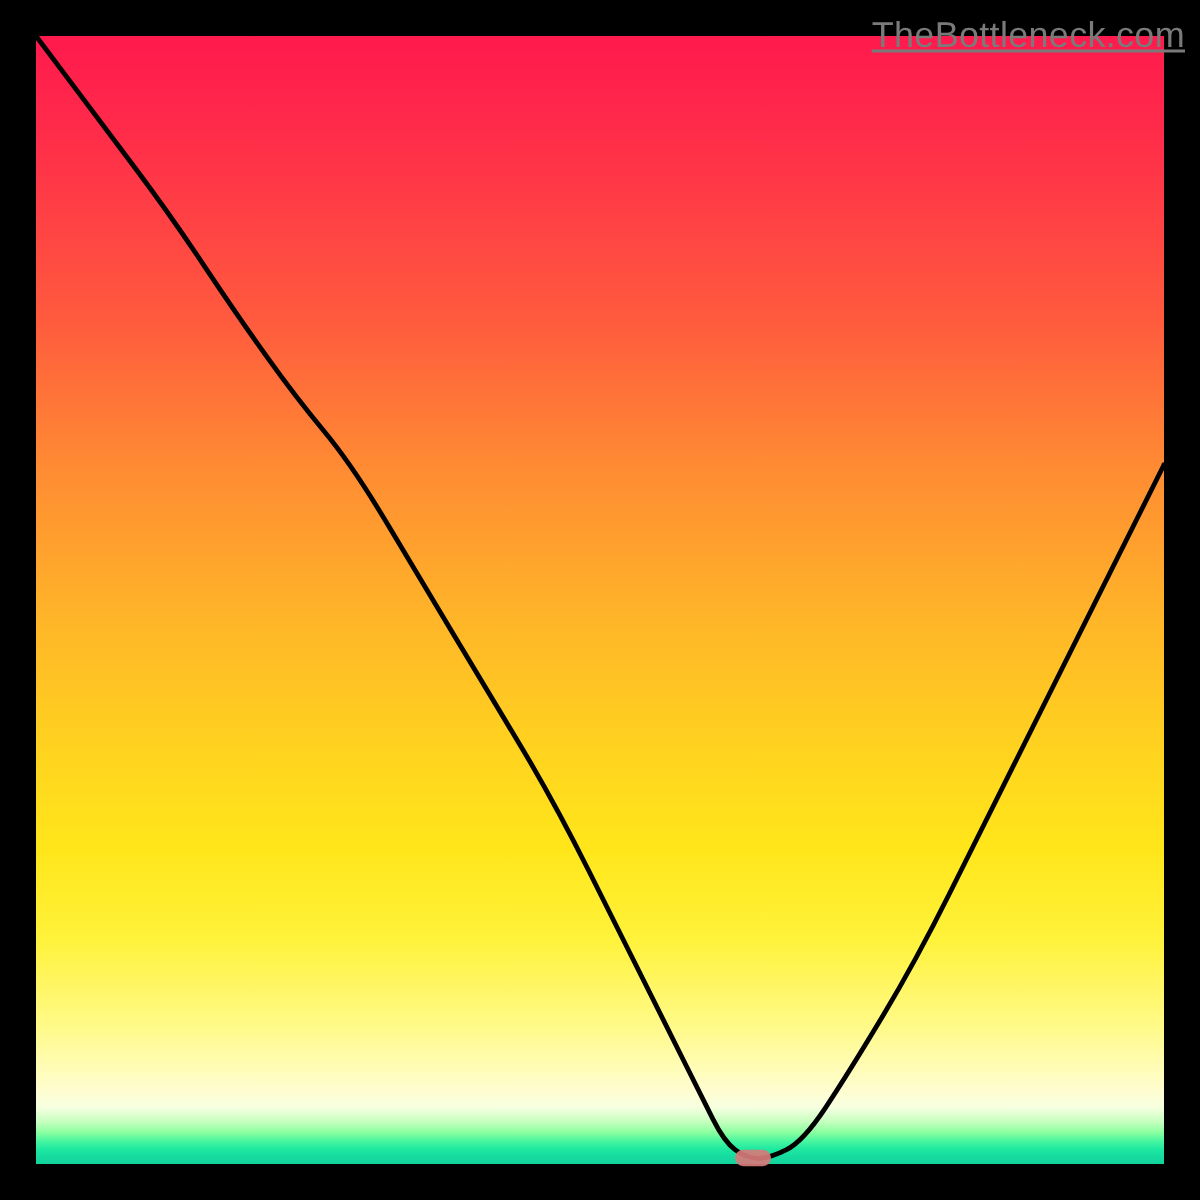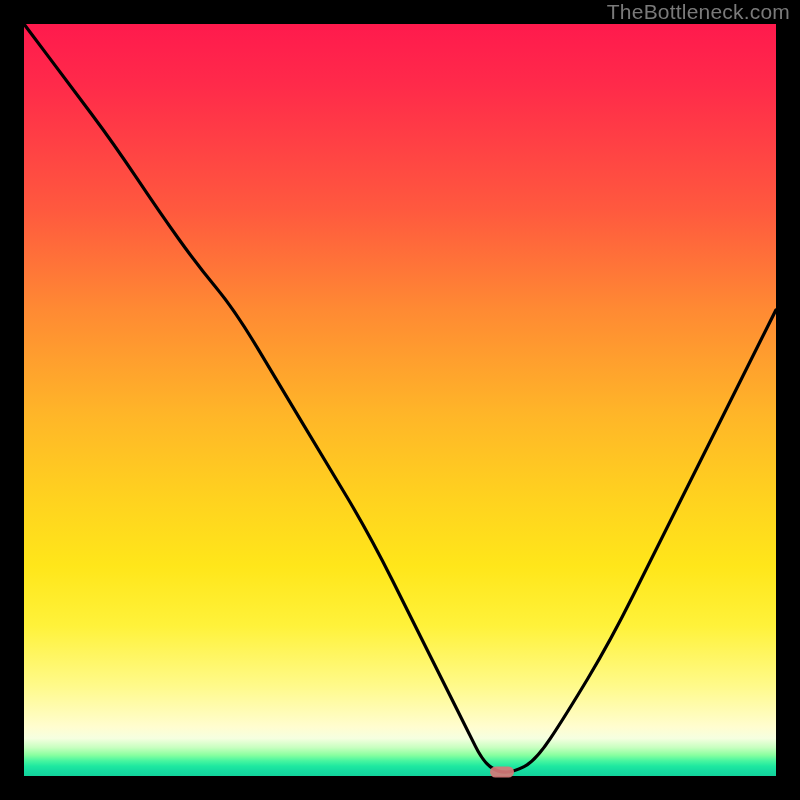--- a/index.html
+++ b/index.html
@@ -57,27 +57,28 @@
     position: absolute;
     width: 24px;
     height: 11px;
     border-radius: 6px;
     background: #d77a7a;
     opacity: 0.92;
     transform: translate(-50%, -50%);
   }
   .attribution {
     position: absolute;
-    top: 0;
+    top: 10px;
     right: 10px;
     color: #7a7a7a;
-    font-size: 21px;
+    font-size: 24px;
     font-weight: 500;
     letter-spacing: 0.2px;
     user-select: none;
+    text-decoration: underline;
   }
 </style>
 </head>
 <body>
 
 <div class="frame">
 
   <div class="plot-area">
 
     <svg class="curve-svg" viewBox="0 0 752 752" preserveAspectRatio="none">

